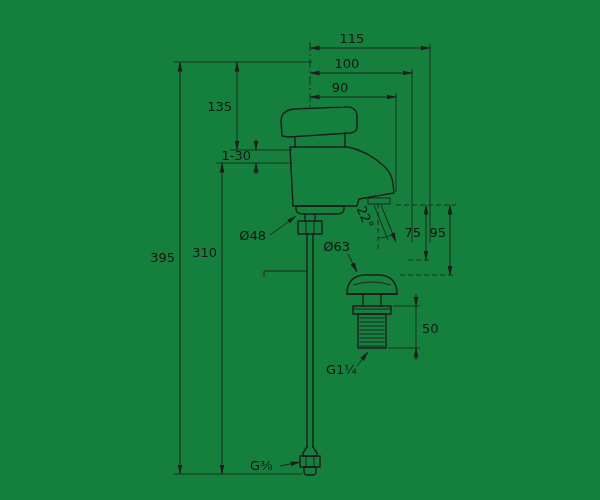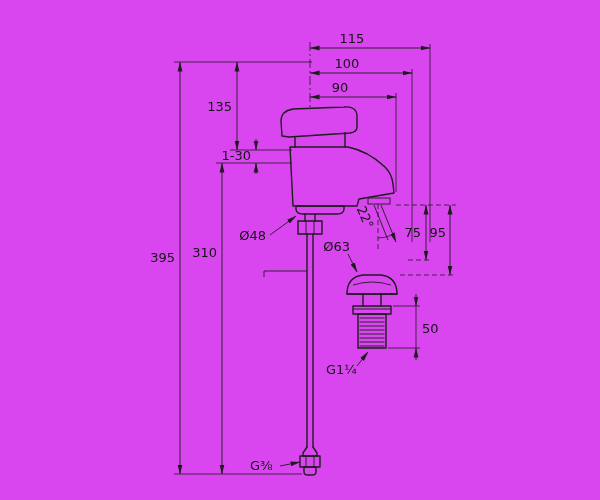--- a/index.html
+++ b/index.html
@@ -1,16 +1,16 @@
 <!DOCTYPE html>
 <html><head>
 <meta charset="utf-8">
 <style>
   html,body{margin:0;padding:0;background:#ffffff;width:600px;height:500px;overflow:hidden}
-  .stage{width:600px;height:500px;background:#d946ef;position:relative}
+  .stage{width:600px;height:500px;background:#15803d;position:relative}
   svg{display:block}
   .outline{fill:none;stroke:#1d1d1d;stroke-width:1.4;stroke-linejoin:round;stroke-linecap:round}
   .thin{fill:none;stroke:#1d1d1d;stroke-width:0.9}
   .dim{fill:none;stroke:#1d1d1d;stroke-width:0.9}
   .ext{fill:none;stroke:#1d1d1d;stroke-width:0.8}
   .dash{stroke-dasharray:5 3}
   .cdash{stroke-dasharray:9 3 2 3}
   text{font-family:"DejaVu Sans","Liberation Sans",sans-serif;font-size:13px;fill:#141414}
 </style>
 </head>

